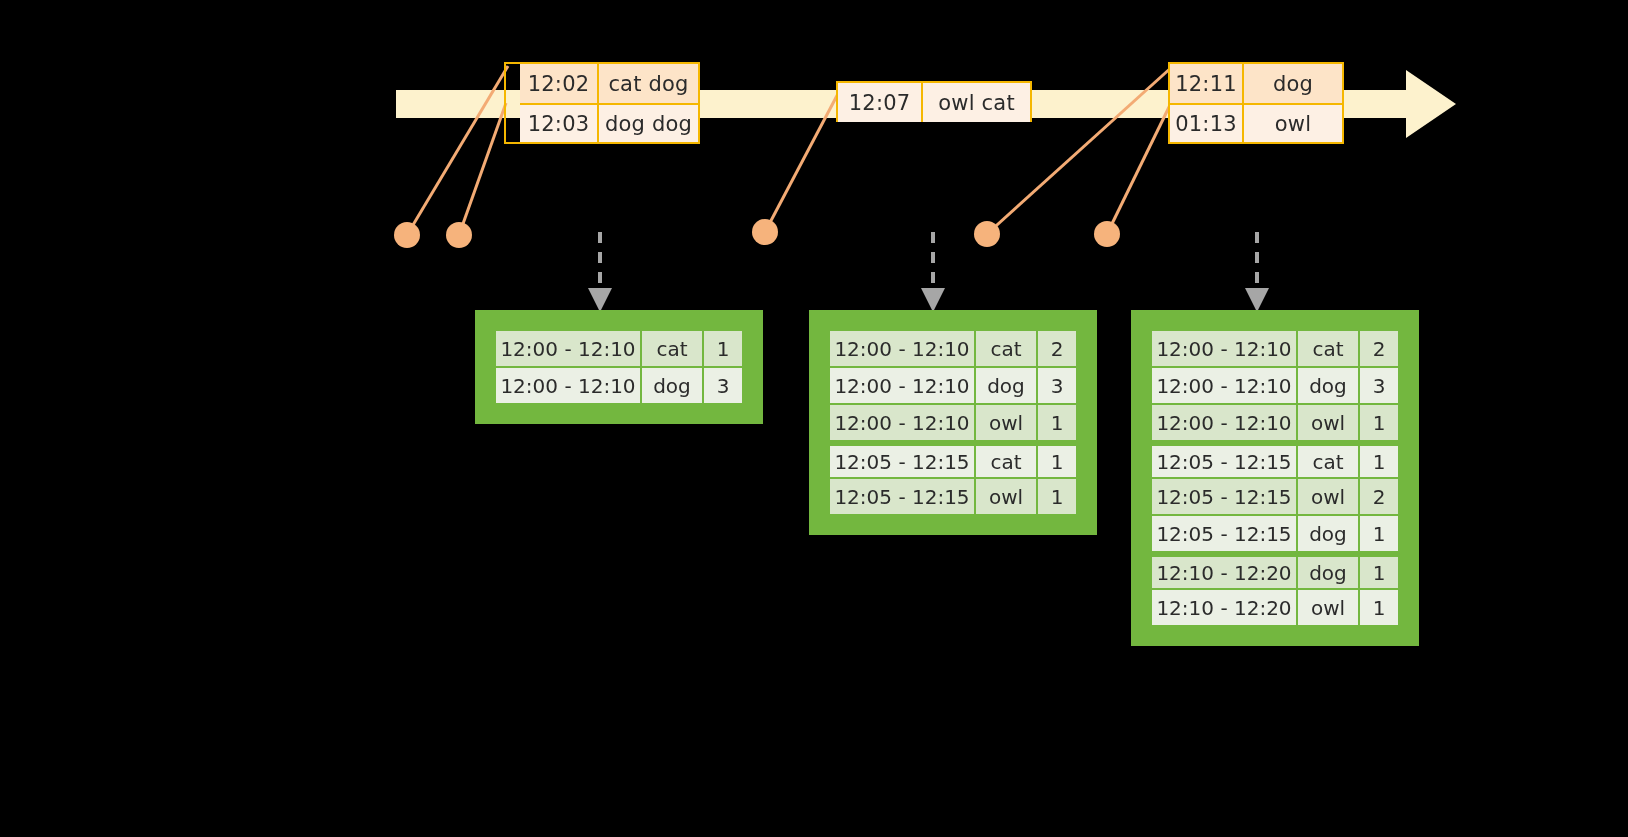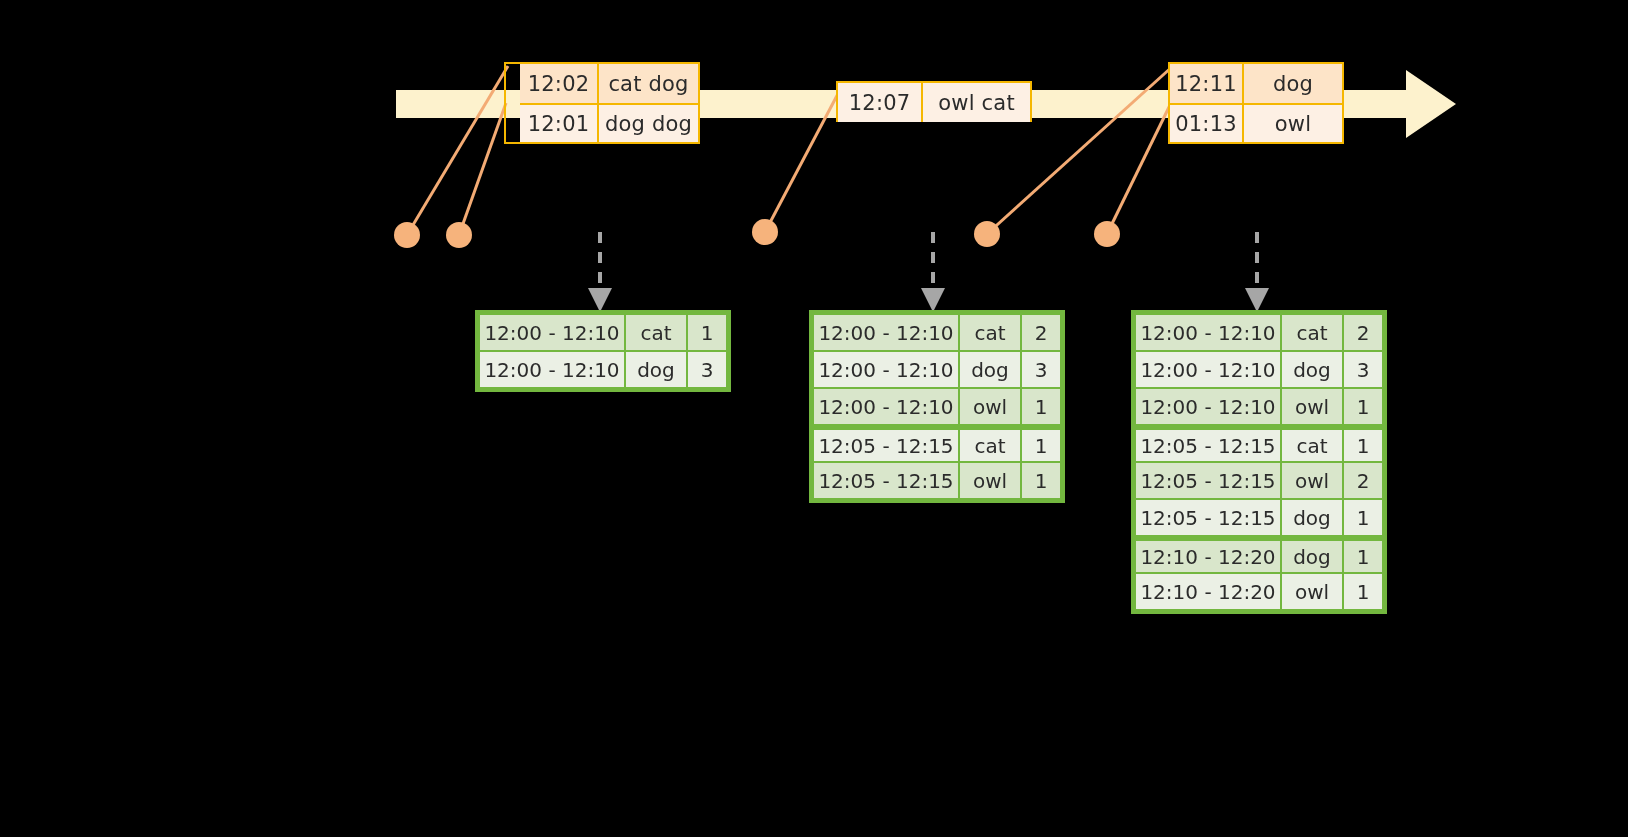--- a/index.html
+++ b/index.html
@@ -105,21 +105,21 @@
     fill: none;
   }
   .down-arrow-head { fill: #a6a6a6; }
 
   
   .result-table {
     position: absolute;
     border: 4px solid #73b73f;
     box-sizing: border-box;
     background: #73b73f;
-    padding: 0;
+    padding: 16px;
   }
   .res-row {
     display: flex;
     height: 37px;
     box-sizing: border-box;
   }
   .res-row.shade-a .res-cell { background: #d9e6cb; }
   .res-row.shade-b .res-cell { background: #ebf0e5; }
   .res-cell {
     display: flex;
@@ -166,21 +166,21 @@
     <line class="down-arrow-line" x1="1257" y1="232" x2="1257" y2="288"></line>
     <polygon class="down-arrow-head" points="1245,288 1269,288 1257,312"></polygon>
   </svg>
 
   <div class="event-box" id="event-box-0">
     <div class="event-row shade-a">
       <span class="event-time">12:02</span>
       <span class="event-words">cat dog</span>
     </div>
     <div class="event-row shade-b">
-      <span class="event-time">12:01</span>
+      <span class="event-time">12:03</span>
       <span class="event-words">dog dog</span>
     </div>
   </div>
 
   <div class="event-box" id="event-box-1">
     <div class="event-row shade-b">
       <span class="event-time">12:07</span>
       <span class="event-words">owl cat</span>
     </div>
   </div>

